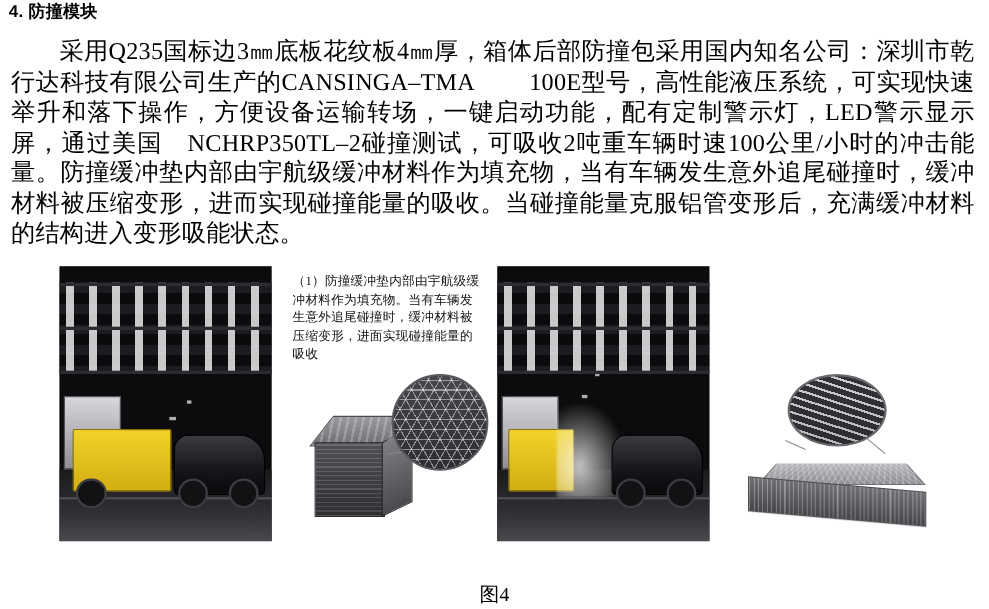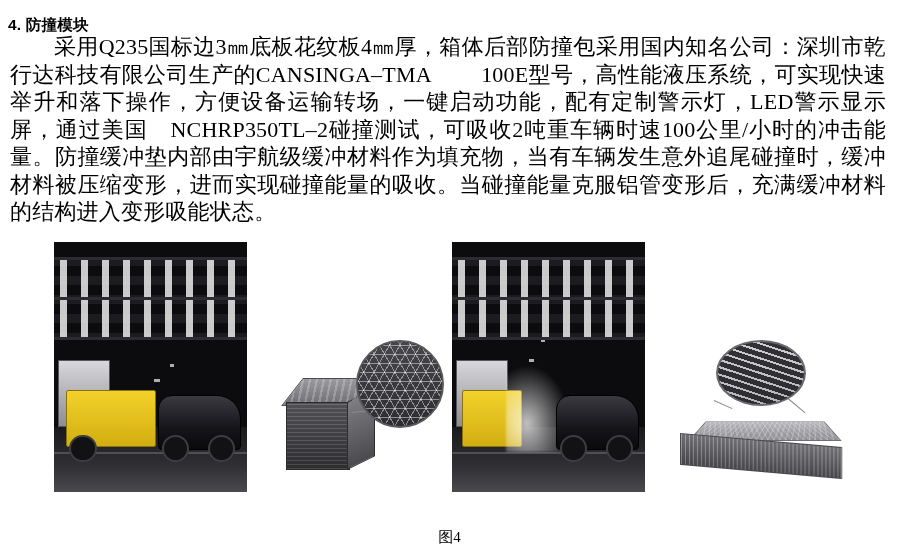--- a/index.html
+++ b/index.html
@@ -18,21 +18,21 @@
   .page {
     position: relative;
     width: 899px;
     height: 554px;
     box-sizing: border-box;
     padding: 0;
   }
   .heading {
     position: absolute;
     left: 8px;
-    top: 15px;
+    top: 0;
     font-family: "Liberation Sans", sans-serif;
     font-weight: bold;
     font-size: 15.5px;
     letter-spacing: 0.2px;
   }
   .body-text {
     position: absolute;
     left: 10px;
     top: 33px;
     width: 876px;
@@ -276,21 +276,21 @@
       repeating-linear-gradient(18deg, rgba(255,255,255,.55) 0 2px, rgba(40,40,44,.9) 2px 7px),
       linear-gradient(to bottom,#9b9b9f,#55555a);
   }
 
   .fig-number {
     position: absolute;
     left: 0; right: 0;
     top: 528px;
     text-align: center;
     font-family: "Liberation Serif", serif;
-    font-size: 15px;
+    font-size: 18px;
   }
 </style>
 </head>
 <body>
 
 <div class="page">
 
   <div class="heading">4. 防撞模块</div>
 
   <div class="body-text">采用Q235国标边3㎜底板花纹板4㎜厚，箱体后部防撞包采用国内知名公司：深圳市乾行达科技有限公司生产的CANSINGA–TMA 　　100E型号，高性能液压系统，可实现快速举升和落下操作，方便设备运输转场，一键启动功能，配有定制警示灯，LED警示显示屏，通过美国　NCHRP350TL–2碰撞测试，可吸收2吨重车辆时速100公里/小时的冲击能量。防撞缓冲垫内部由宇航级缓冲材料作为填充物，当有车辆发生意外追尾碰撞时，缓冲材料被压缩变形，进而实现碰撞能量的吸收。当碰撞能量克服铝管变形后，充满缓冲材料的结构进入变形吸能状态。</div>
@@ -306,20 +306,21 @@
       <div class="truck-cab"></div>
       <div class="barrier"></div>
       <div class="car-dark"></div>
       <div class="wheel w1"></div>
       <div class="wheel w2"></div>
       <div class="wheel w3"></div>
       <div class="debris" style="left:52%;bottom:44%;width:6px;height:3px"></div>
       <div class="debris" style="left:60%;bottom:50%;width:4px;height:3px"></div>
     </div>
 
+    <div class="fig-caption-inner">（1）防撞缓冲垫内部由宇航级缓冲材料作为填充物。当有车辆发生意外追尾碰撞时，缓冲材料被压缩变形，进面实现碰撞能量的吸收</div>
 
     <div class="hc-block">
       <div class="hc-top"></div>
       <div class="hc-front"></div>
       <div class="hc-side"></div>
     </div>
     <div class="leader" style="left:352px;top:168px;width:22px;transform:rotate(-26deg)"></div>
     <div class="leader" style="left:352px;top:180px;width:22px;transform:rotate(-6deg)"></div>
     <div class="hc-magnifier">
       <div class="hex-fill"></div>

